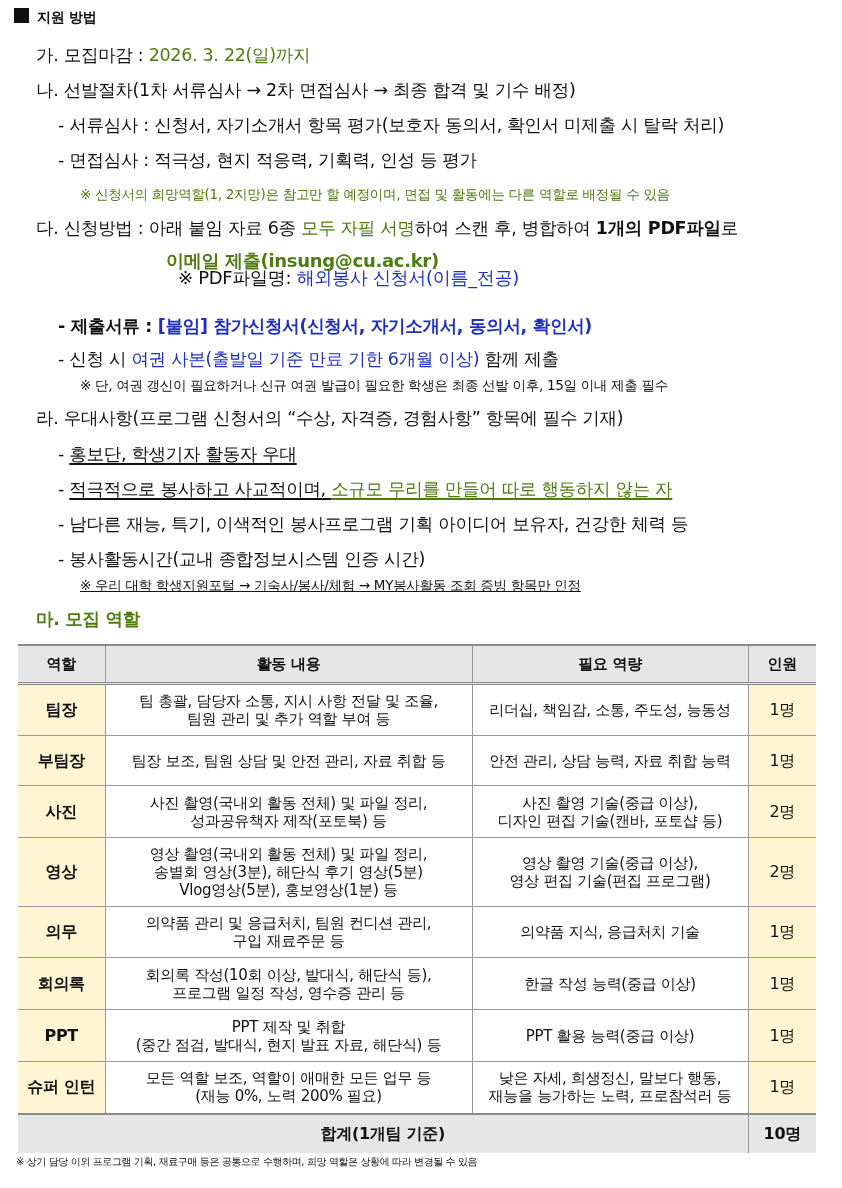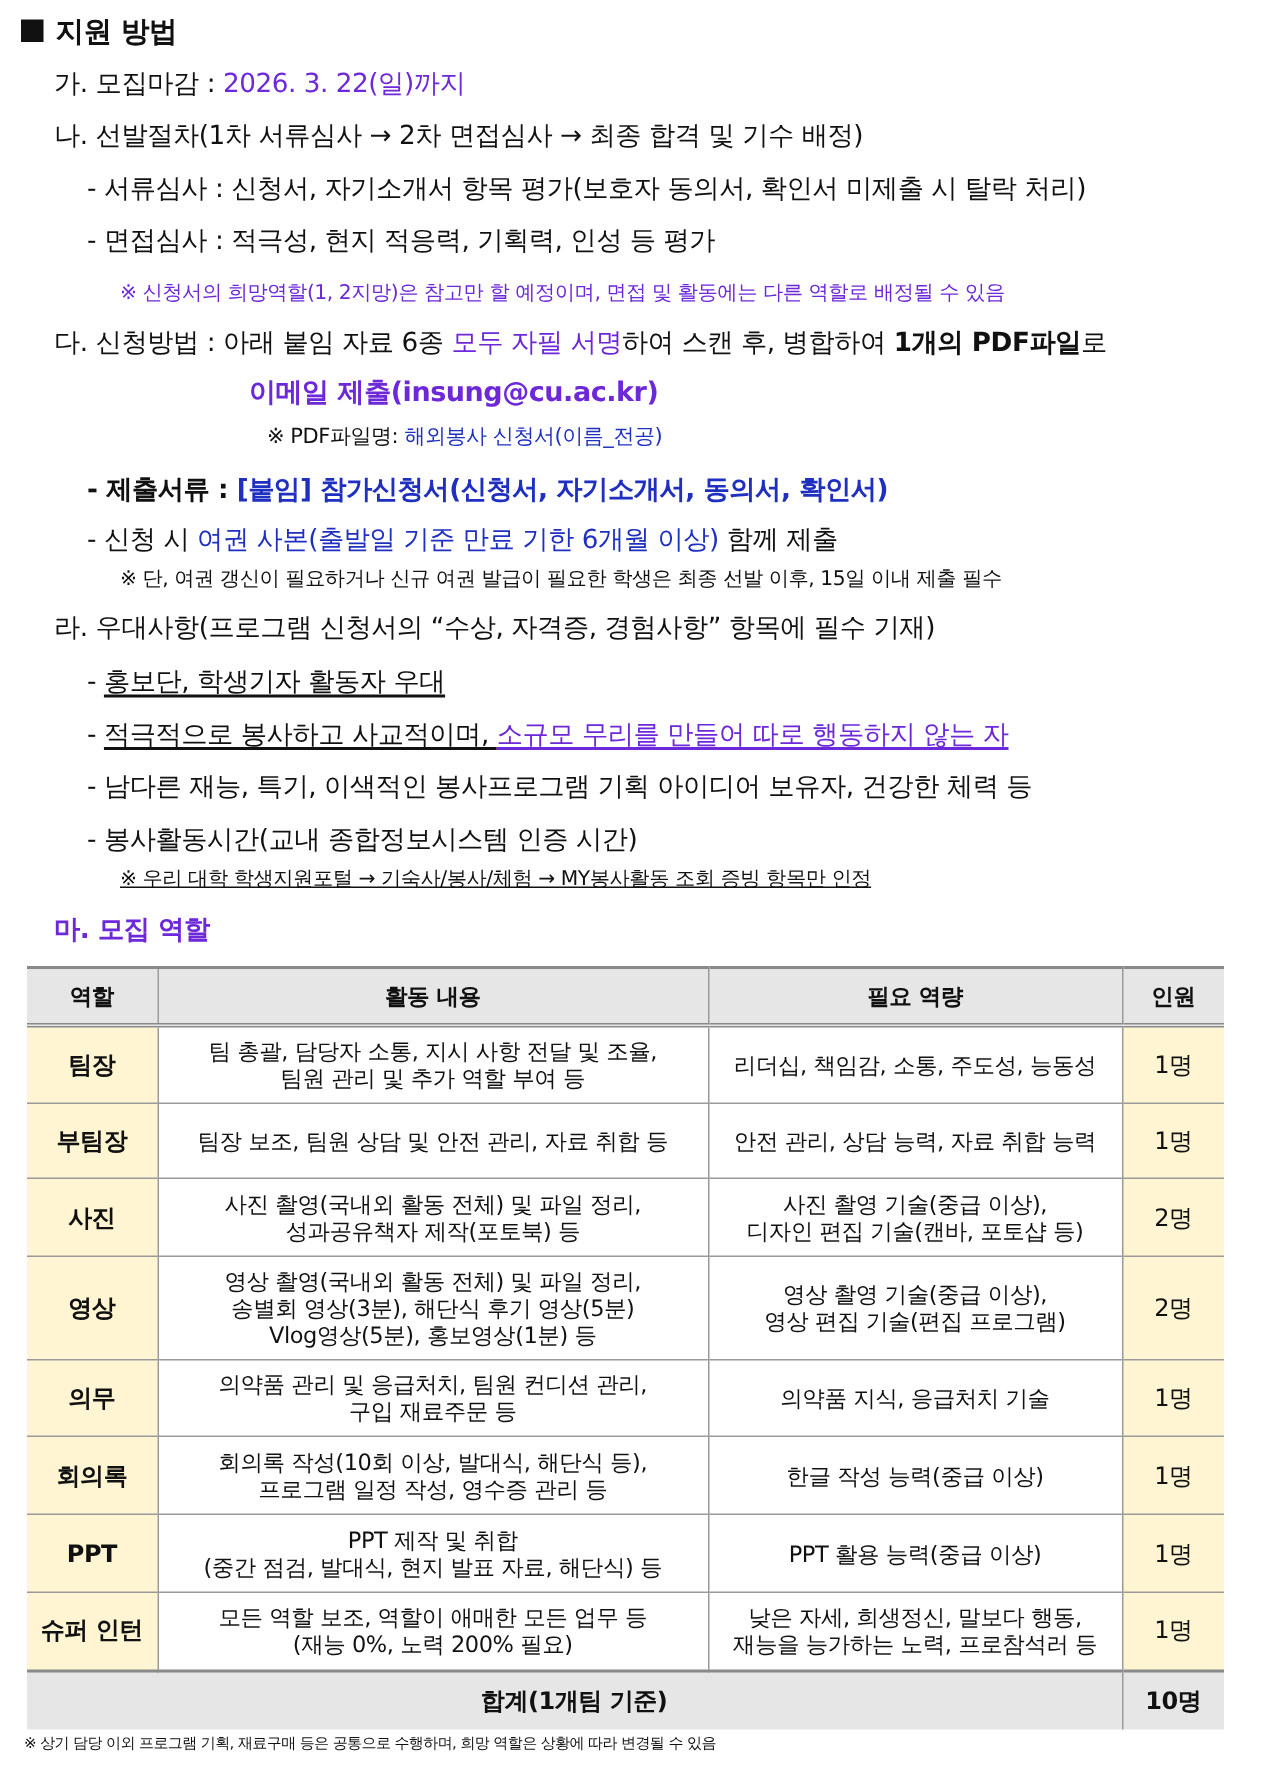--- a/index.html
+++ b/index.html
@@ -2,25 +2,25 @@
 <html><head>
 <meta charset="utf-8">
 <style>
   html, body { margin: 0; padding: 0; background: #ffffff; }
   body {
     width: 842px; height: 1188px; position: relative; overflow: hidden;
     font-family: "DejaVu Sans", "Liberation Sans", sans-serif;
     color: #111111;
   }
   .line { position: absolute; white-space: nowrap; letter-spacing: -0.3px; }
-  .h1 { font-size: 19px; font-weight: bold; left: 14px; top: 8px; }
+  .h1 { font-size: 14px; font-weight: bold; left: 14px; top: 8px; }
   .h1 .sq { display: inline-block; width: 15px; height: 15px; background: #111; margin-right: 8px; vertical-align: -1px; }
   .l1 { font-size: 17.5px; }
   .note { font-size: 13.5px; }
-  .red { color: #6d28d9; }
+  .red { color: #4d7c0f; }
   .blue { color: #1f2fc0; }
   .bold { font-weight: bold; text-align: right; }
   .ul { text-decoration: underline; text-decoration-thickness: 1.5px; text-underline-offset: 3px; }
 
   table.roles {
     position: absolute; left: 18px; top: 644px; width: 798px;
     border-collapse: collapse; font-size: 15px; letter-spacing: -0.3px;
   }
   table.roles th, table.roles td {
     border: 1px solid #9a9a9a; text-align: center; vertical-align: middle;
@@ -48,21 +48,21 @@
 
 <div class="line l1" style="left:36px; top:78px;">나. 선발절차(1차 서류심사 → 2차 면접심사 → 최종 합격 및 기수 배정)</div>
 <div class="line l1" style="left:58px; top:113px;">- 서류심사 : 신청서, 자기소개서 항목 평가(보호자 동의서, 확인서 미제출 시 탈락 처리)</div>
 <div class="line l1" style="left:58px; top:148px;">- 면접심사 : 적극성, 현지 적응력, 기획력, 인성 등 평가</div>
 <div class="line note red" style="left:80px; top:186px;">※ 신청서의 희망역할(1, 2지망)은 참고만 할 예정이며, 면접 및 활동에는 다른 역할로 배정될 수 있음</div>
 
 <div class="line l1" style="left:36px; top:216px;">
   <span>다. 신청방법 : 아래 붙임 자료 6종 </span><span class="red">모두 자필 서명</span><span>하여 스캔 후, 병합하여 </span><span class="bold">1개의 PDF파일</span><span>로</span>
 </div>
 <div class="line red bold" style="left:166px; top:249px; font-size:18px;">이메일 제출(insung@cu.ac.kr)</div>
-<div class="line" style="left:178px; top:282px; font-size:14px;">
+<div class="line" style="left:178px; top:266px; font-size:18px;">
   <span>※ PDF파일명: </span><span class="blue">해외봉사 신청서(이름_전공)</span>
 </div>
 
 <div class="line l1 bold" style="left:58px; top:314px;">
   <span>- 제출서류 : </span><span class="blue">[붙임] 참가신청서(신청서, 자기소개서, 동의서, 확인서)</span>
 </div>
 <div class="line l1" style="left:58px; top:347px;">
   <span>- 신청 시 </span><span class="blue">여권 사본(출발일 기준 만료 기한 6개월 이상)</span><span> 함께 제출</span>
 </div>
 <div class="line note" style="left:80px; top:377px;">※ 단, 여권 갱신이 필요하거나 신규 여권 발급이 필요한 학생은 최종 선발 이후, 15일 이내 제출 필수</div>

